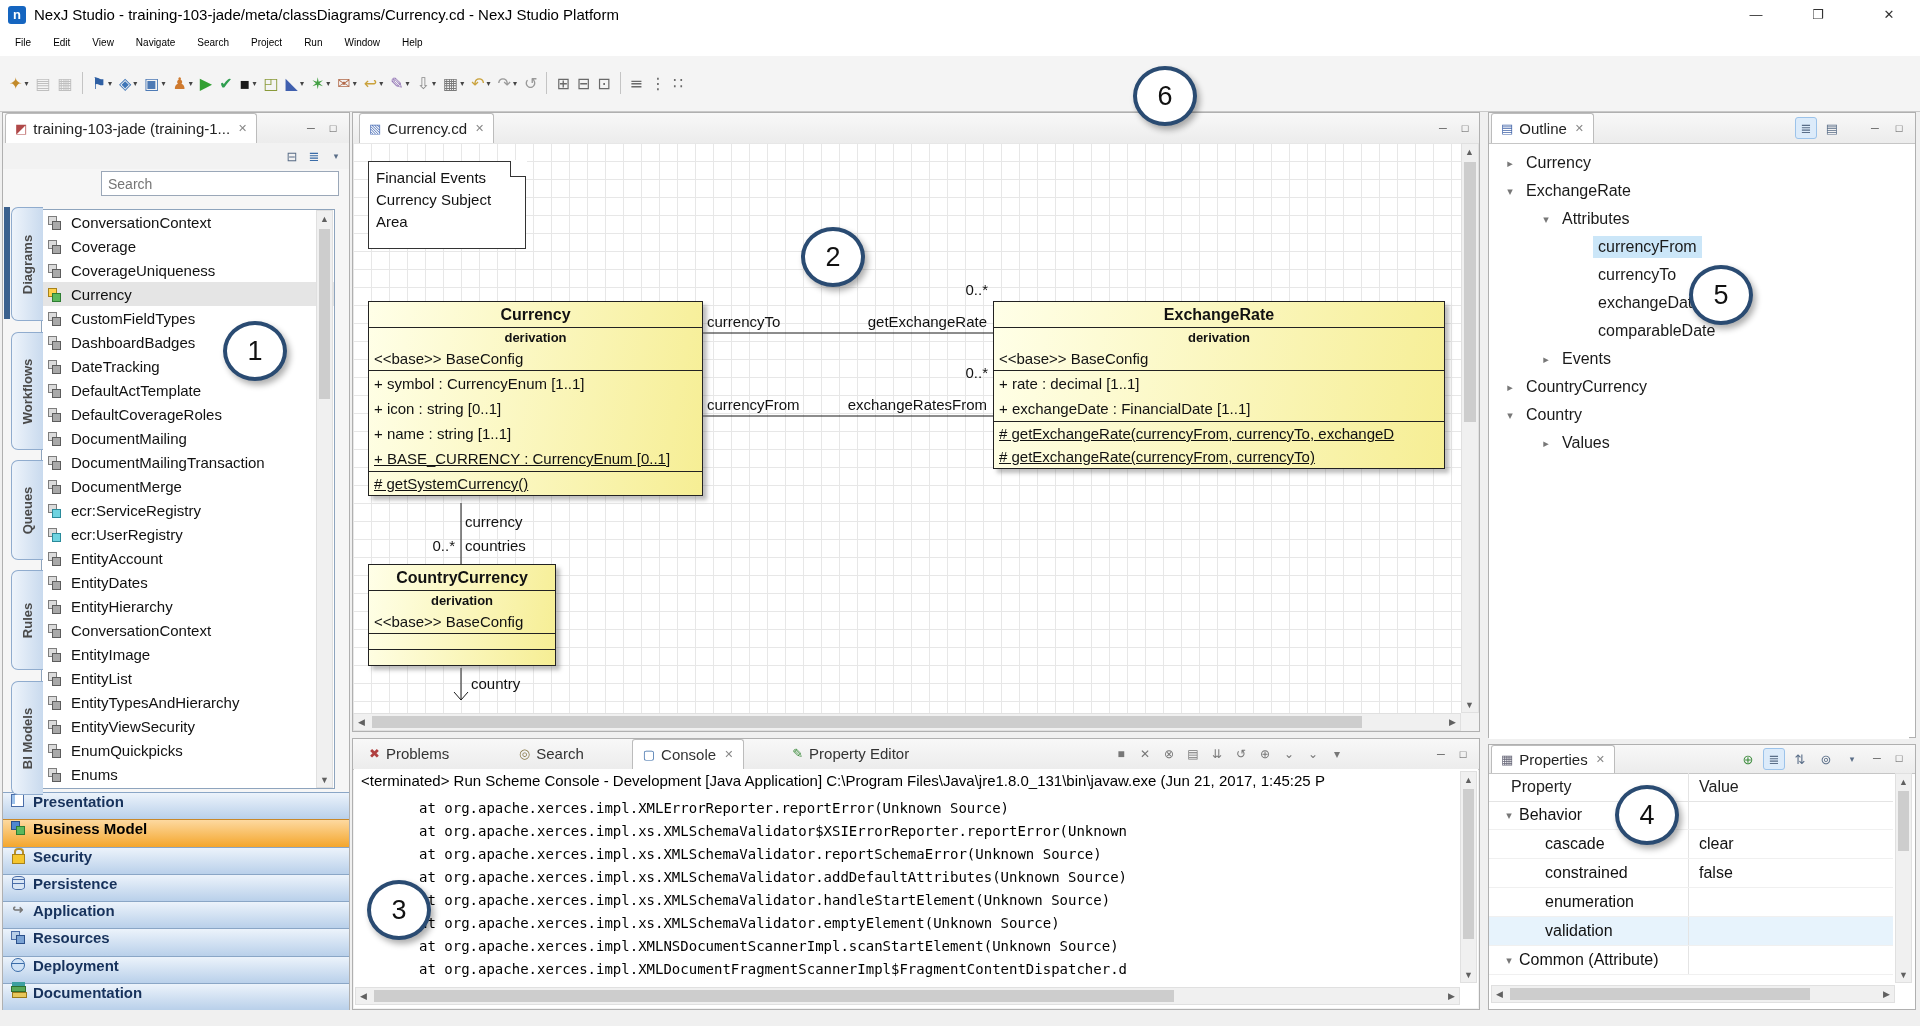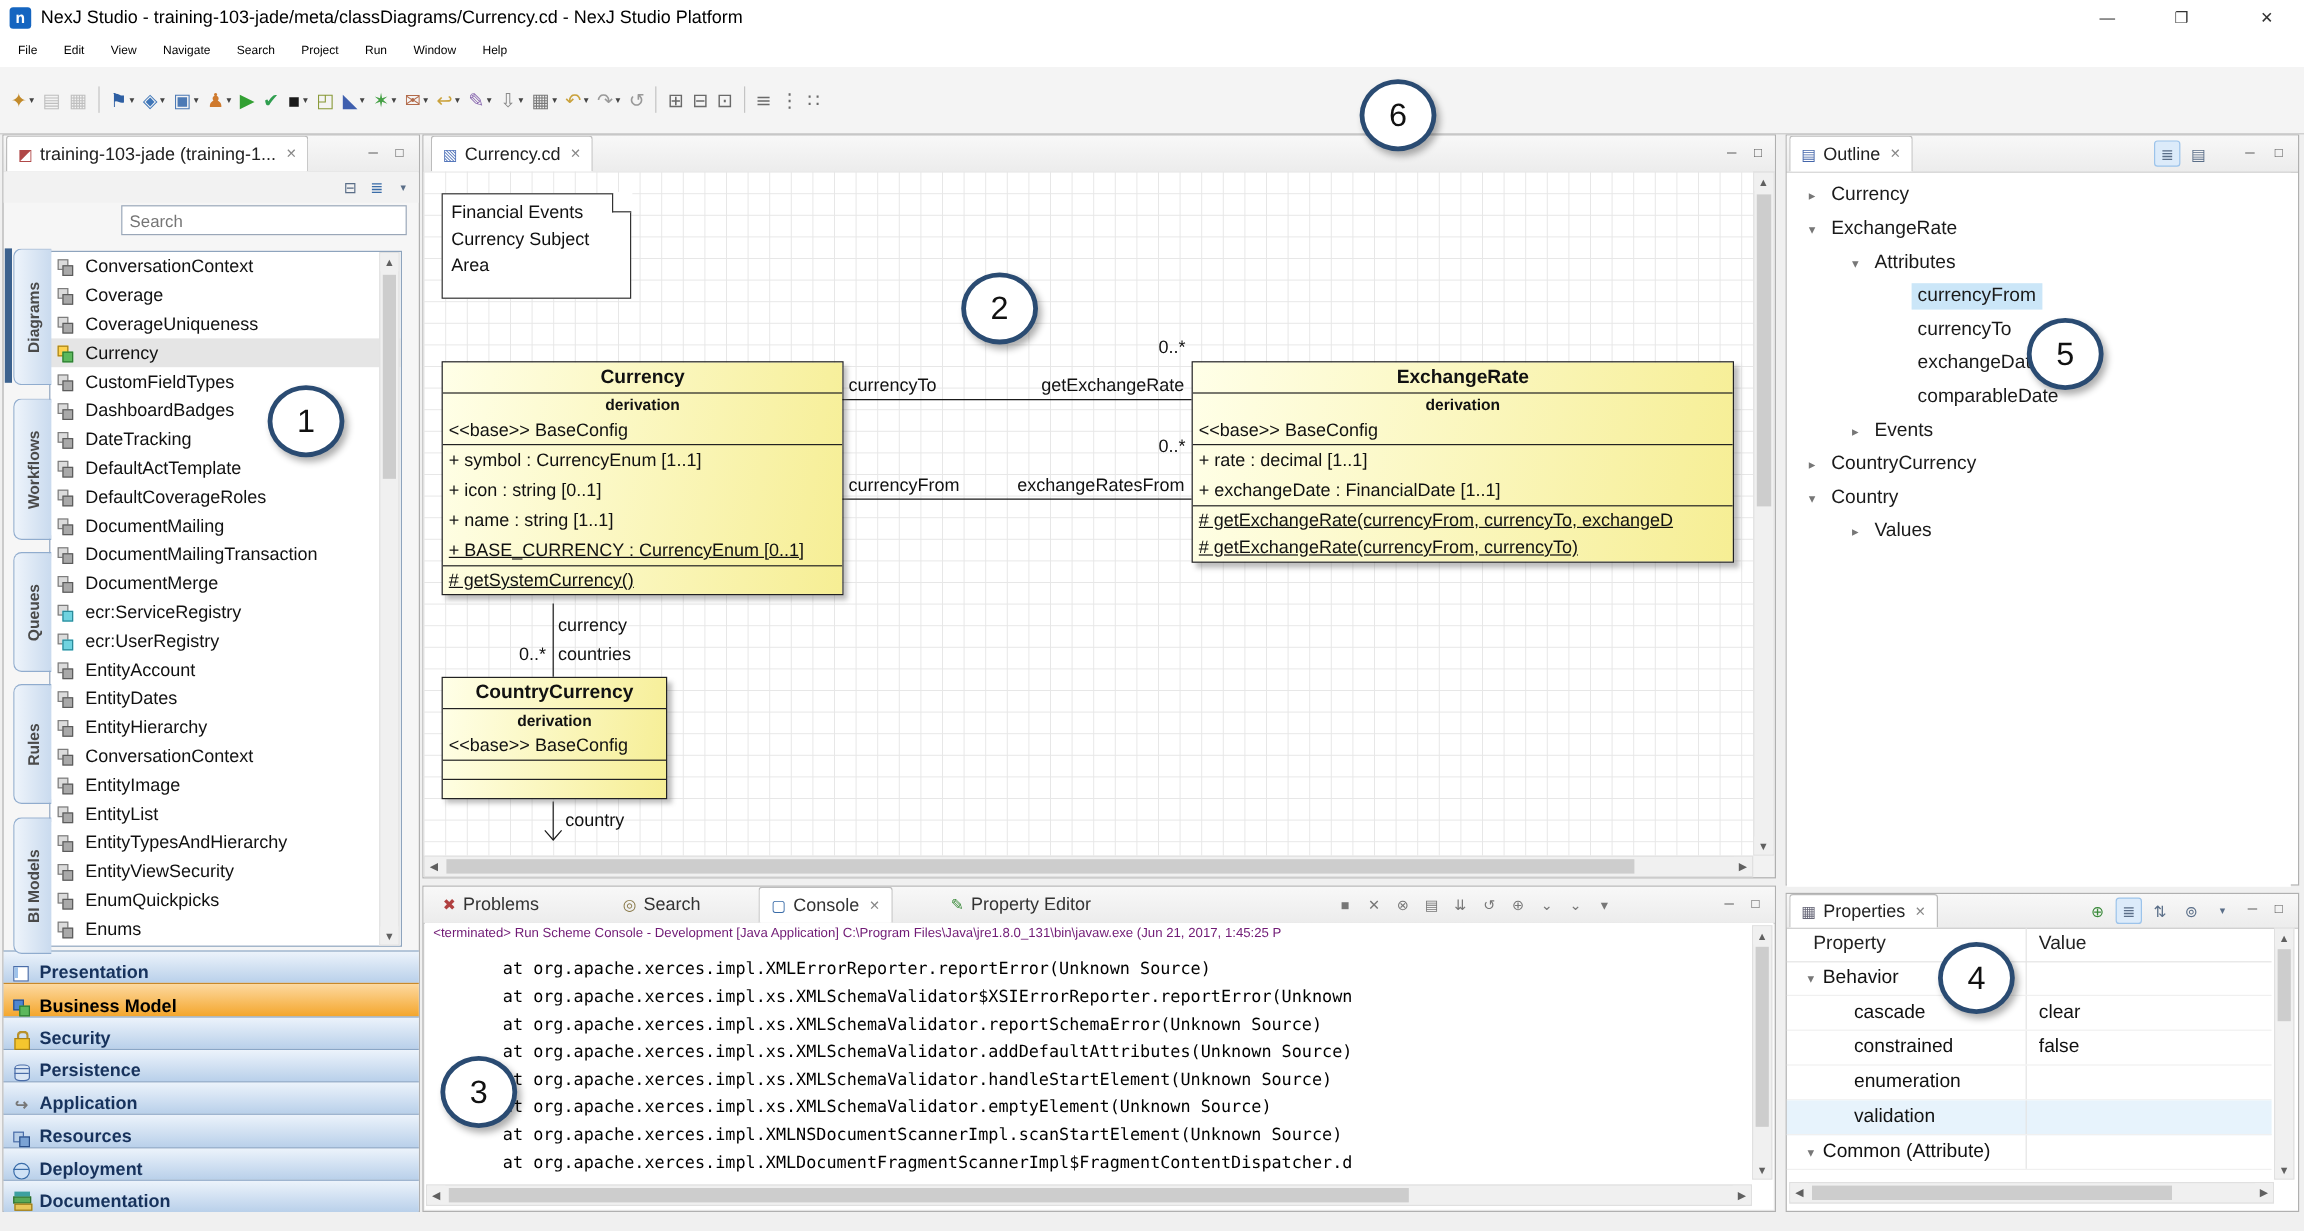--- a/index.html
+++ b/index.html
@@ -50,21 +50,21 @@
   .li{height:24px;display:flex;align-items:center;gap:8px;padding-left:6px;font-size:15px;white-space:nowrap;}
   .li.selected{background:#e5e5e5;}
   .cic{position:relative;width:15px;height:15px;flex:0 0 15px;}
   .cic::before{content:"";position:absolute;left:0;top:1px;width:7px;height:7px;background:#dcdcdc;border:1px solid #7d7d7d;}
   .cic::after{content:"";position:absolute;left:4px;top:6px;width:7px;height:7px;background:#a9a9a9;border:1px solid #5c5c5c;}
   .cic.colored::before{background:#ffd24d;border-color:#a8821a;}
   .cic.colored::after{background:#5cb85c;border-color:#2e7d32;}
   .cic.shared::after{background:#6fd3e0;border-color:#2a8a9a;}
   #exp-scroll{left:313px;top:97px;width:17px;height:578px;}
   #exp-sections{left:0;top:679px;width:346px;height:218px;display:flex;flex-direction:column;}
-  .sec{flex:1;display:flex;align-items:flex-end;gap:7px;padding-left:7px;border-top:1px solid #8aa6c6;background:linear-gradient(#ecf3fb,#b9d0ea);font-weight:bold;font-size:15px;color:#17325c;white-space:nowrap;}
+  .sec{flex:1;display:flex;align-items:flex-start;gap:7px;padding-left:7px;border-top:1px solid #8aa6c6;background:linear-gradient(#ecf3fb,#b9d0ea);font-weight:bold;font-size:15px;color:#17325c;white-space:nowrap;}
   .sec.active{background:linear-gradient(#fdd9a0,#f4a62c);border-top-color:#c8882a;color:#000;}
   .sic{position:relative;width:16px;height:15px;flex:0 0 16px;}
   .sic.glyph{font-size:13px;line-height:15px;text-align:center;}
   .ic-presentation::before{content:"";position:absolute;left:1px;top:1px;width:11px;height:11px;border:1px solid #4a6da8;background:#fff;}
   .ic-presentation::after{content:"";position:absolute;left:2px;top:2px;width:3px;height:9px;background:#9ec2ea;}
   .ic-bm::before{content:"";position:absolute;left:1px;top:1px;width:7px;height:7px;background:#4f86d0;border:1px solid #2a4f8a;}
   .ic-bm::after{content:"";position:absolute;left:6px;top:6px;width:7px;height:7px;background:#5cb85c;border:1px solid #2e7d32;}
   .ic-lock::before{content:"";position:absolute;left:4px;top:0;width:6px;height:6px;border:2px solid #b8912a;border-bottom:none;border-radius:4px 4px 0 0;}
   .ic-lock::after{content:"";position:absolute;left:2px;top:6px;width:11px;height:8px;background:#f5c62e;border:1px solid #a8821a;}
   .ic-db::before{content:"";position:absolute;left:2px;top:1px;width:11px;height:12px;background:#d9e6f5;border:1px solid #4a6da8;border-radius:5px/3px;}
@@ -97,21 +97,21 @@
   .uml .u{text-decoration:underline;}
   .uml .emptyc{height:15px;}
   .note{position:absolute;left:15px;top:18px;width:156px;height:86px;background:#fff;border:1px solid #333;z-index:2;}
   .note .fold{position:absolute;right:-1px;top:-1px;width:15px;height:15px;background:#fff;border-left:1px solid #333;border-bottom:1px solid #333;}
   .note .foldcover{position:absolute;right:-2px;top:-2px;width:0;height:0;border-top:17px solid #fff;border-left:17px solid transparent;}
   .note .txt{position:absolute;left:7px;top:5px;font-size:15px;line-height:22px;}
   .alabel{position:absolute;font-size:15px;color:#111;z-index:4;white-space:nowrap;}
 
   
   #console{left:352px;top:738px;width:1128px;height:272px;background:#f2f2f2;border:1px solid #b0b0b0;box-sizing:border-box;}
-  #con-status{left:4px;top:33px;width:1090px;height:22px;font-size:11px;color:#701a75;white-space:nowrap;overflow:hidden;background:#fff;padding-left:4px;}
+  #con-status{left:4px;top:33px;width:1090px;height:22px;font-size:15px;color:#000000;white-space:nowrap;overflow:hidden;background:#fff;padding-left:4px;}
   #con-out{left:2px;top:56px;width:1100px;height:188px;background:#fff;overflow:hidden;}
   #con-out pre{margin:0;padding:2px 0 0 64px;font-family:"DejaVu Sans Mono",monospace;font-size:14px;line-height:23px;color:#000;}
   #con-body{left:1px;top:30px;width:1124px;height:239px;background:#fff;}
   .conico{position:absolute;top:6px;width:20px;height:18px;text-align:center;line-height:18px;font-size:12px;color:#777;}
 
   
   #outline{left:1488px;top:112px;width:428px;height:626px;background:#fff;border:1px solid #b0b0b0;box-sizing:border-box;}
   #otree{left:0;top:31px;width:420px;height:590px;background:#fff;padding-top:5px;}
   .trow{height:28px;display:flex;align-items:center;font-size:16px;color:#1a1a1a;}
   .texp{width:22px;text-align:center;color:#777;font-size:11px;flex:0 0 22px;}

